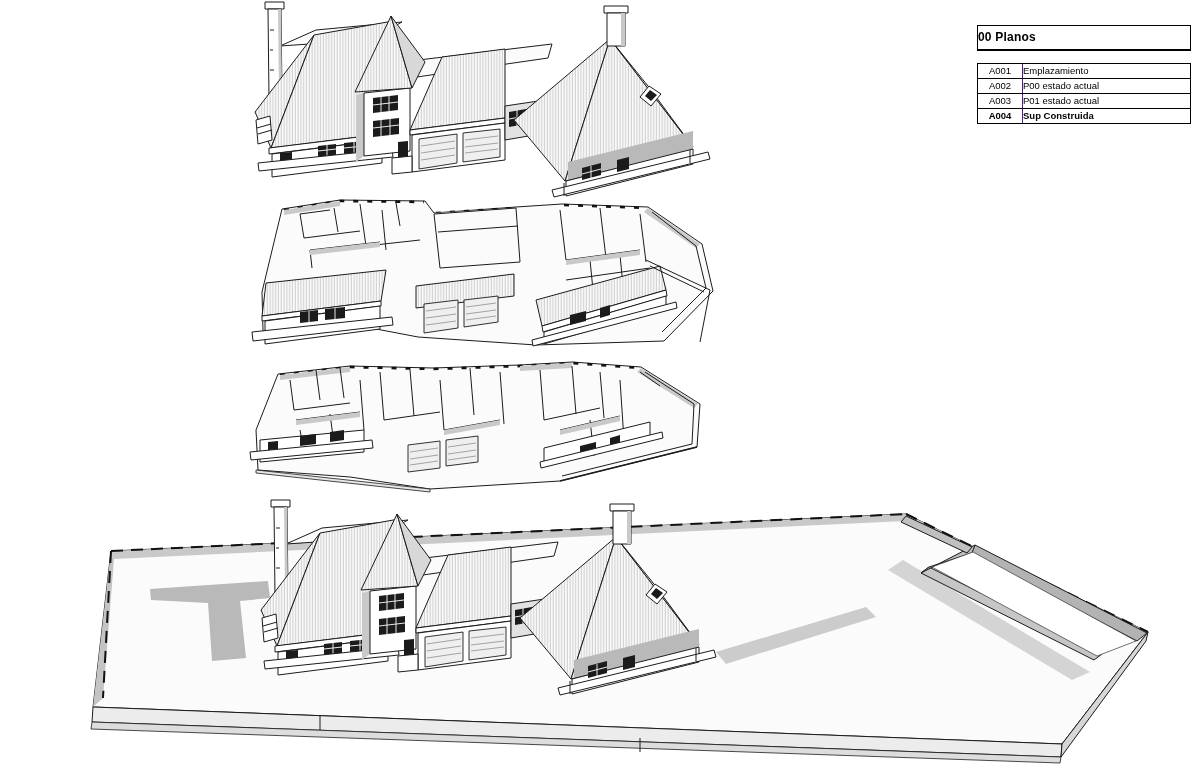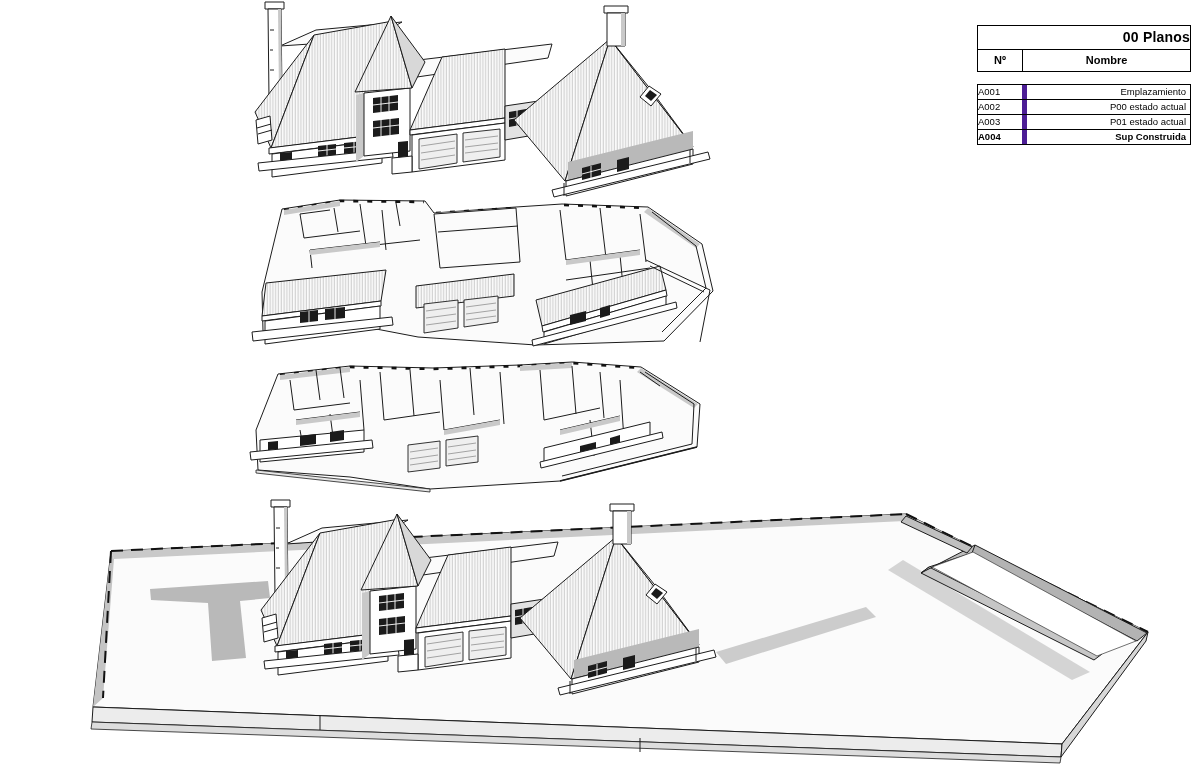--- a/index.html
+++ b/index.html
@@ -2,30 +2,30 @@
 <html><head>
 <meta charset="utf-8">
 <style>
   html,body{margin:0;padding:0;background:#fff;}
   .canvas{position:relative;width:1197px;height:764px;background:#ffffff;overflow:hidden;
           font-family:"Liberation Sans",sans-serif;}
   .views-svg{position:absolute;left:0;top:0;}
   
   .schedule{position:absolute;left:977px;top:25px;width:214px;color:#000;}
   .sched-head{border:1.6px solid #000;background:#fff;}
-  .sched-title{height:23px;line-height:23px;text-align:right;font-weight:bold;font-size:14px;
+  .sched-title{height:23px;line-height:23px;text-align:left;font-weight:bold;font-size:12px;
                border-bottom:1.4px solid #000;letter-spacing:.2px;}
   .sched-cols{display:flex;height:21px;line-height:21px;font-weight:bold;font-size:11px;}
   .col-no{width:44px;border-right:1.4px solid #000;text-align:center;}
   .col-name{flex:1;text-align:center;}
   .sched-rows{margin-top:12px;border:1.2px solid #000;background:#fff;}
   .srow{display:flex;height:14px;line-height:13px;font-size:9.5px;border-bottom:1px solid #000;}
   .srow:last-child{border-bottom:none;font-weight:bold;}
-  .cell-no{width:44px;border-right:5px solid #4c1d95;}
-  .cell-name{flex:1;text-align:right;padding-right:4px;}
+  .cell-no{width:44px;border-right:1px solid #4c1d95;text-align:center;}
+  .cell-name{flex:1;text-align:left;padding-right:4px;}
   
   .ln{fill:none;stroke:#1c1c1c;stroke-width:1;stroke-linejoin:round;}
   .ln2{fill:none;stroke:#1c1c1c;stroke-width:1.4;stroke-linejoin:round;}
   .wh{fill:#ffffff;stroke:#1c1c1c;stroke-width:1;stroke-linejoin:round;}
   .pp{fill:#fbfbfb;stroke:#1c1c1c;stroke-width:1;stroke-linejoin:round;}
   .hat{fill:url(#rh);stroke:#1c1c1c;stroke-width:1;stroke-linejoin:round;}
   .sh{fill:#c9c9c9;stroke:none;}
   .sh2{fill:#b9b9b9;stroke:none;}
   .dk{fill:#1b1b1b;stroke:none;}
   .lt{fill:#efefef;stroke:#1c1c1c;stroke-width:.9;}
@@ -246,24 +246,20 @@
         <path class="sh2" d="M150,589 L268,581 L270,598 L240,601 L246,658 L212,661 L208,603 L151,600 Z"></path>
         <path d="M716,652 L866,607 L876,617 L726,664 Z" fill="#cccccc"></path>
       </g>
       <use href="#house-symbol" transform="translate(258,498)"></use>
     </g>
   </svg>
 
   <div class="schedule">
     <div class="sched-head">
       <div class="sched-title">00 Planos</div>
-      <div class="sched-cols">
-        <div class="col-no">Nº</div>
-        <div class="col-name">Nombre</div>
-      </div>
     </div>
     <div class="sched-rows">
       <div class="srow">
         <span class="cell-no">A001</span>
         <span class="cell-name">Emplazamiento</span>
       </div>
       <div class="srow">
         <span class="cell-no">A002</span>
         <span class="cell-name">P00 estado actual</span>
       </div>

